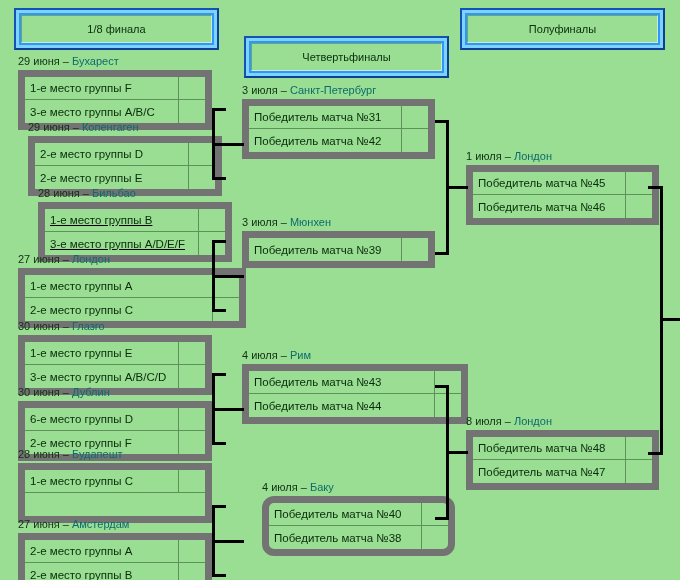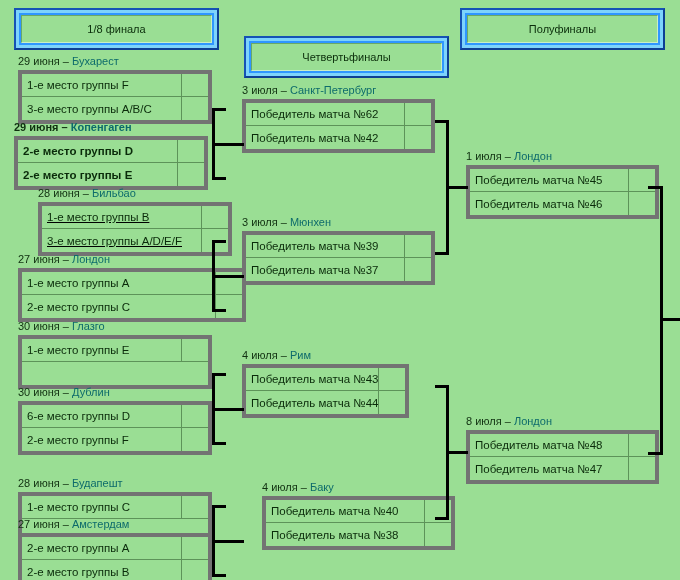--- a/index.html
+++ b/index.html
@@ -50,21 +50,21 @@
   .match{position:absolute;}
   .match-head{
     font-size:11px;
     line-height:13px;
     white-space:nowrap;
     color:#103010;
     margin-bottom:2px;
   }
   .match-head .city{color:#0d6b6b;}
   .match-box{
-    border:4px solid #737373;
+    border:7px solid #737373;
     box-sizing:border-box;
     background:#9ade94;
   }
   .row{
     display:flex;
     height:23px;
     box-sizing:border-box;
     border-bottom:1px solid #5d9359;
   }
   .row:last-child{border-bottom:none;}
@@ -126,21 +126,21 @@
         <div class="row-name">1-е место группы F</div>
         <div class="row-score"></div>
       </div>
       <div class="row">
         <div class="row-name">3-е место группы A/B/C</div>
         <div class="row-score"></div>
       </div>
     </div>
   </div>
 
-  <div class="match" style="left:14px;top:121px;font-weight:bold;">
+  <div class="match" style="left:28px;top:121px;">
     <div class="match-head">
       <span>29 июня</span><span> – </span><span class="city">Копенгаген</span>
     </div>
     <div class="match-box" style="width:194px;">
       <div class="row">
         <div class="row-name">2-е место группы D</div>
         <div class="row-score"></div>
       </div>
       <div class="row">
         <div class="row-name">2-е место группы E</div>
@@ -184,20 +184,21 @@
   <div class="match" style="left:18px;top:320px;">
     <div class="match-head">
       <span>30 июня</span><span> – </span><span class="city">Глазго</span>
     </div>
     <div class="match-box" style="width:194px;">
       <div class="row">
         <div class="row-name">1-е место группы E</div>
         <div class="row-score"></div>
       </div>
       <div class="row">
+        <div class="row-name">3-е место группы A/B/C/D</div>
         <div class="row-score"></div>
       </div>
     </div>
   </div>
 
   <div class="match" style="left:18px;top:386px;">
     <div class="match-head">
       <span>30 июня</span><span> – </span><span class="city">Дублин</span>
     </div>
     <div class="match-box" style="width:194px;">
@@ -205,21 +206,21 @@
         <div class="row-name">6-е место группы D</div>
         <div class="row-score"></div>
       </div>
       <div class="row">
         <div class="row-name">2-е место группы F</div>
         <div class="row-score"></div>
       </div>
     </div>
   </div>
 
-  <div class="match" style="left:18px;top:477px;">
+  <div class="match" style="left:18px;top:448px;">
     <div class="match-head">
       <span>28 июня</span><span> – </span><span class="city">Будапешт</span>
     </div>
     <div class="match-box" style="width:194px;">
       <div class="row">
         <div class="row-name">1-е место группы C</div>
         <div class="row-score"></div>
       </div>
       <div class="row">
         <div class="row-score"></div>
@@ -242,67 +243,63 @@
       </div>
     </div>
   </div>
 
   <div class="match" style="left:242px;top:84px;">
     <div class="match-head">
       <span>3 июля</span><span> – </span><span class="city">Санкт-Петербург</span>
     </div>
     <div class="match-box" style="width:193px;">
       <div class="row">
-        <div class="row-name">Победитель матча №62</div>
+        <div class="row-name">Победитель матча №31</div>
         <div class="row-score"></div>
       </div>
       <div class="row">
         <div class="row-name">Победитель матча №42</div>
         <div class="row-score"></div>
       </div>
     </div>
   </div>
 
   <div class="match" style="left:242px;top:216px;">
     <div class="match-head">
       <span>3 июля</span><span> – </span><span class="city">Мюнхен</span>
     </div>
     <div class="match-box" style="width:193px;">
       <div class="row">
         <div class="row-name">Победитель матча №39</div>
         <div class="row-score"></div>
       </div>
-      <div class="row">
-        <div class="row-name">Победитель матча №37</div>
-        <div class="row-score"></div>
-      </div>
     </div>
   </div>
 
   <div class="match" style="left:242px;top:349px;">
     <div class="match-head">
       <span>4 июля</span><span> – </span><span class="city">Рим</span>
     </div>
-    <div class="match-box" style="width:167px;">
+    <div class="match-box" style="width:226px;">
       <div class="row">
         <div class="row-name">Победитель матча №43</div>
         <div class="row-score"></div>
       </div>
       <div class="row">
         <div class="row-name">Победитель матча №44</div>
         <div class="row-score"></div>
       </div>
     </div>
   </div>
 
   <div class="match" style="left:242px;top:481px;padding-left:20px;">
     <div class="match-head">
       <span>4 июля</span><span> – </span><span class="city">Баку</span>
     </div>
-    <div class="match-box" style="width:193px;">
+    <div class="match-box" style="width:193px;border-radius:12px;">
       <div class="row">
         <div class="row-name">Победитель матча №40</div>
         <div class="row-score"></div>
       </div>
       <div class="row">
         <div class="row-name">Победитель матча №38</div>
         <div class="row-score"></div>
       </div>
     </div>
   </div>

